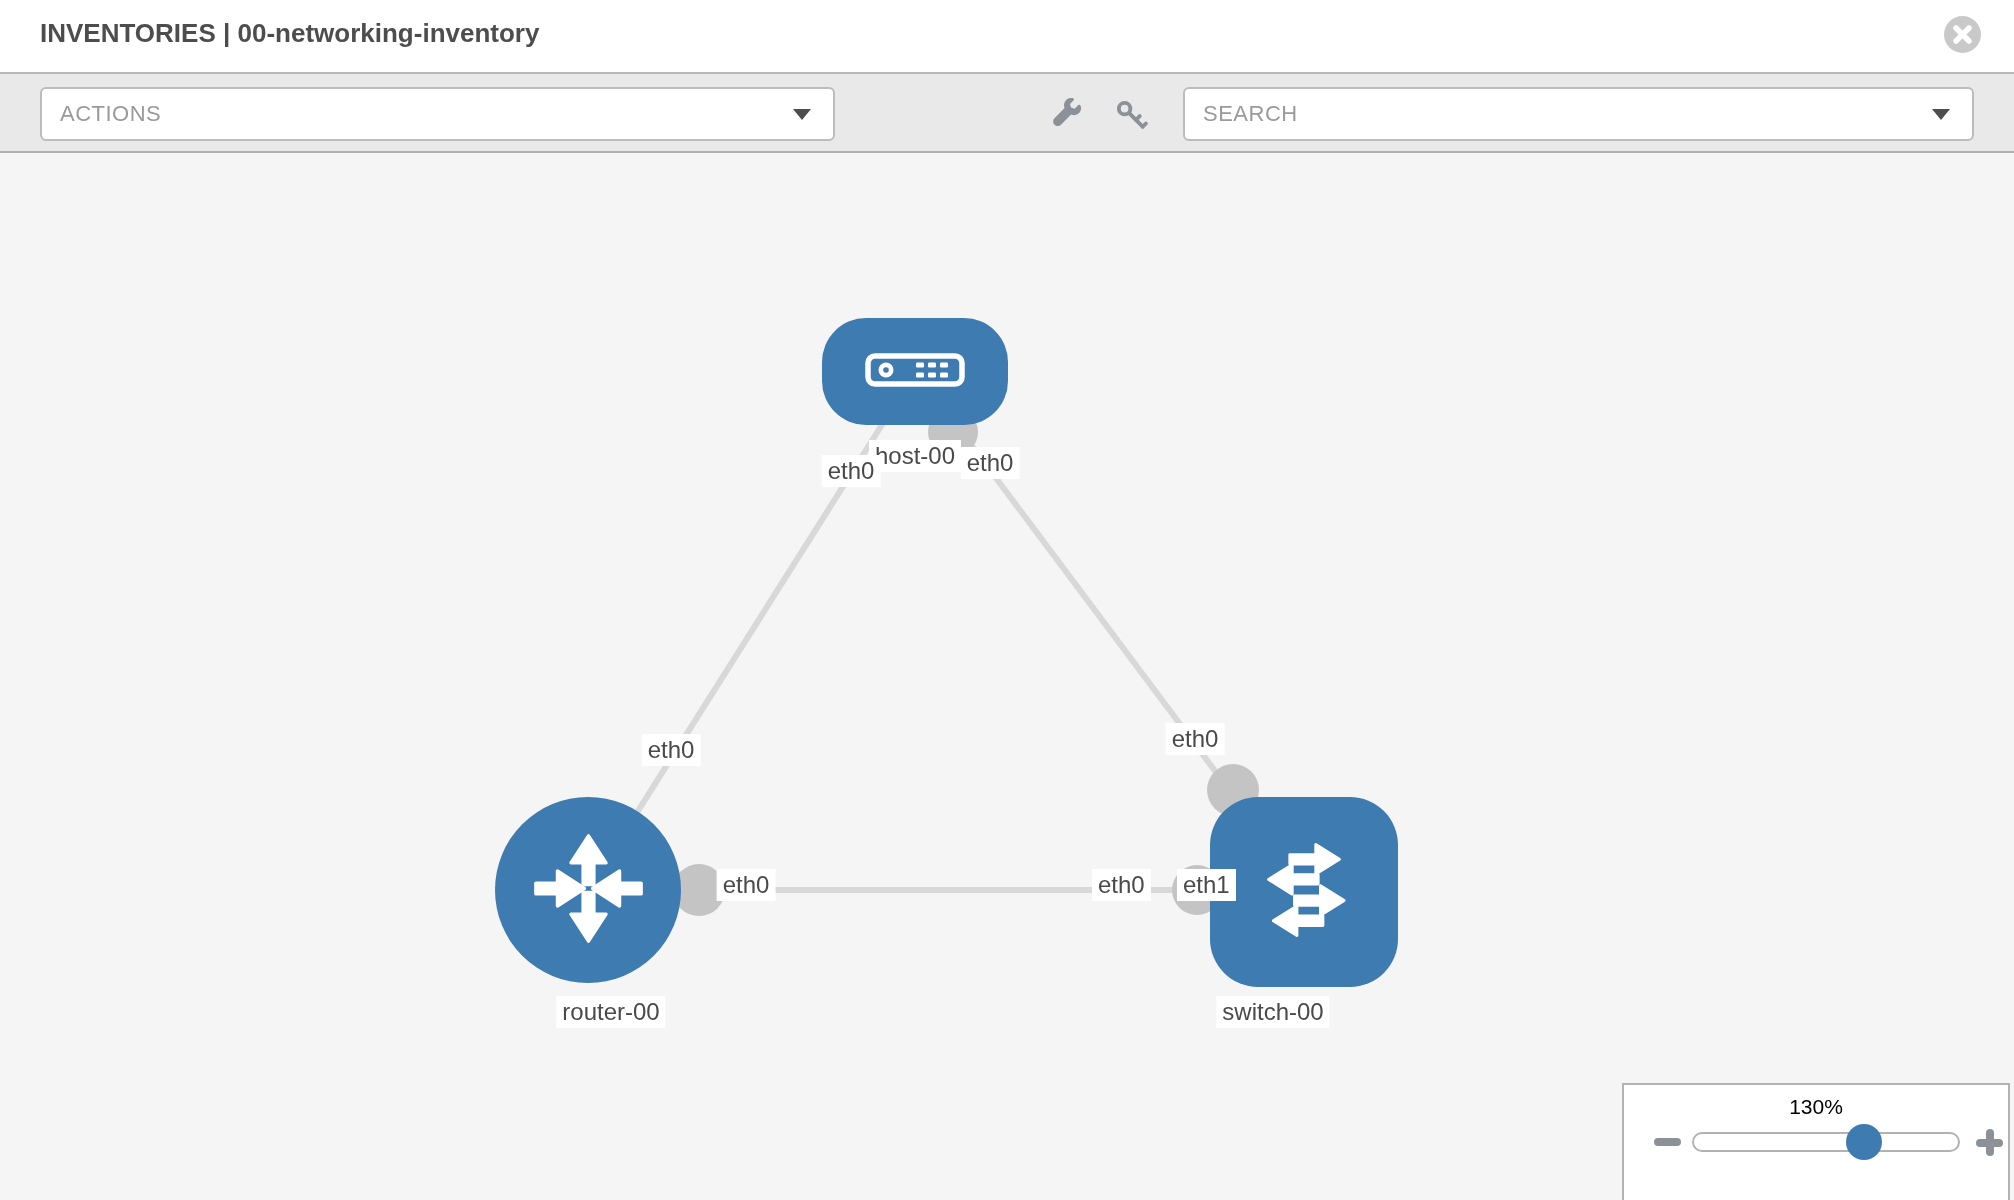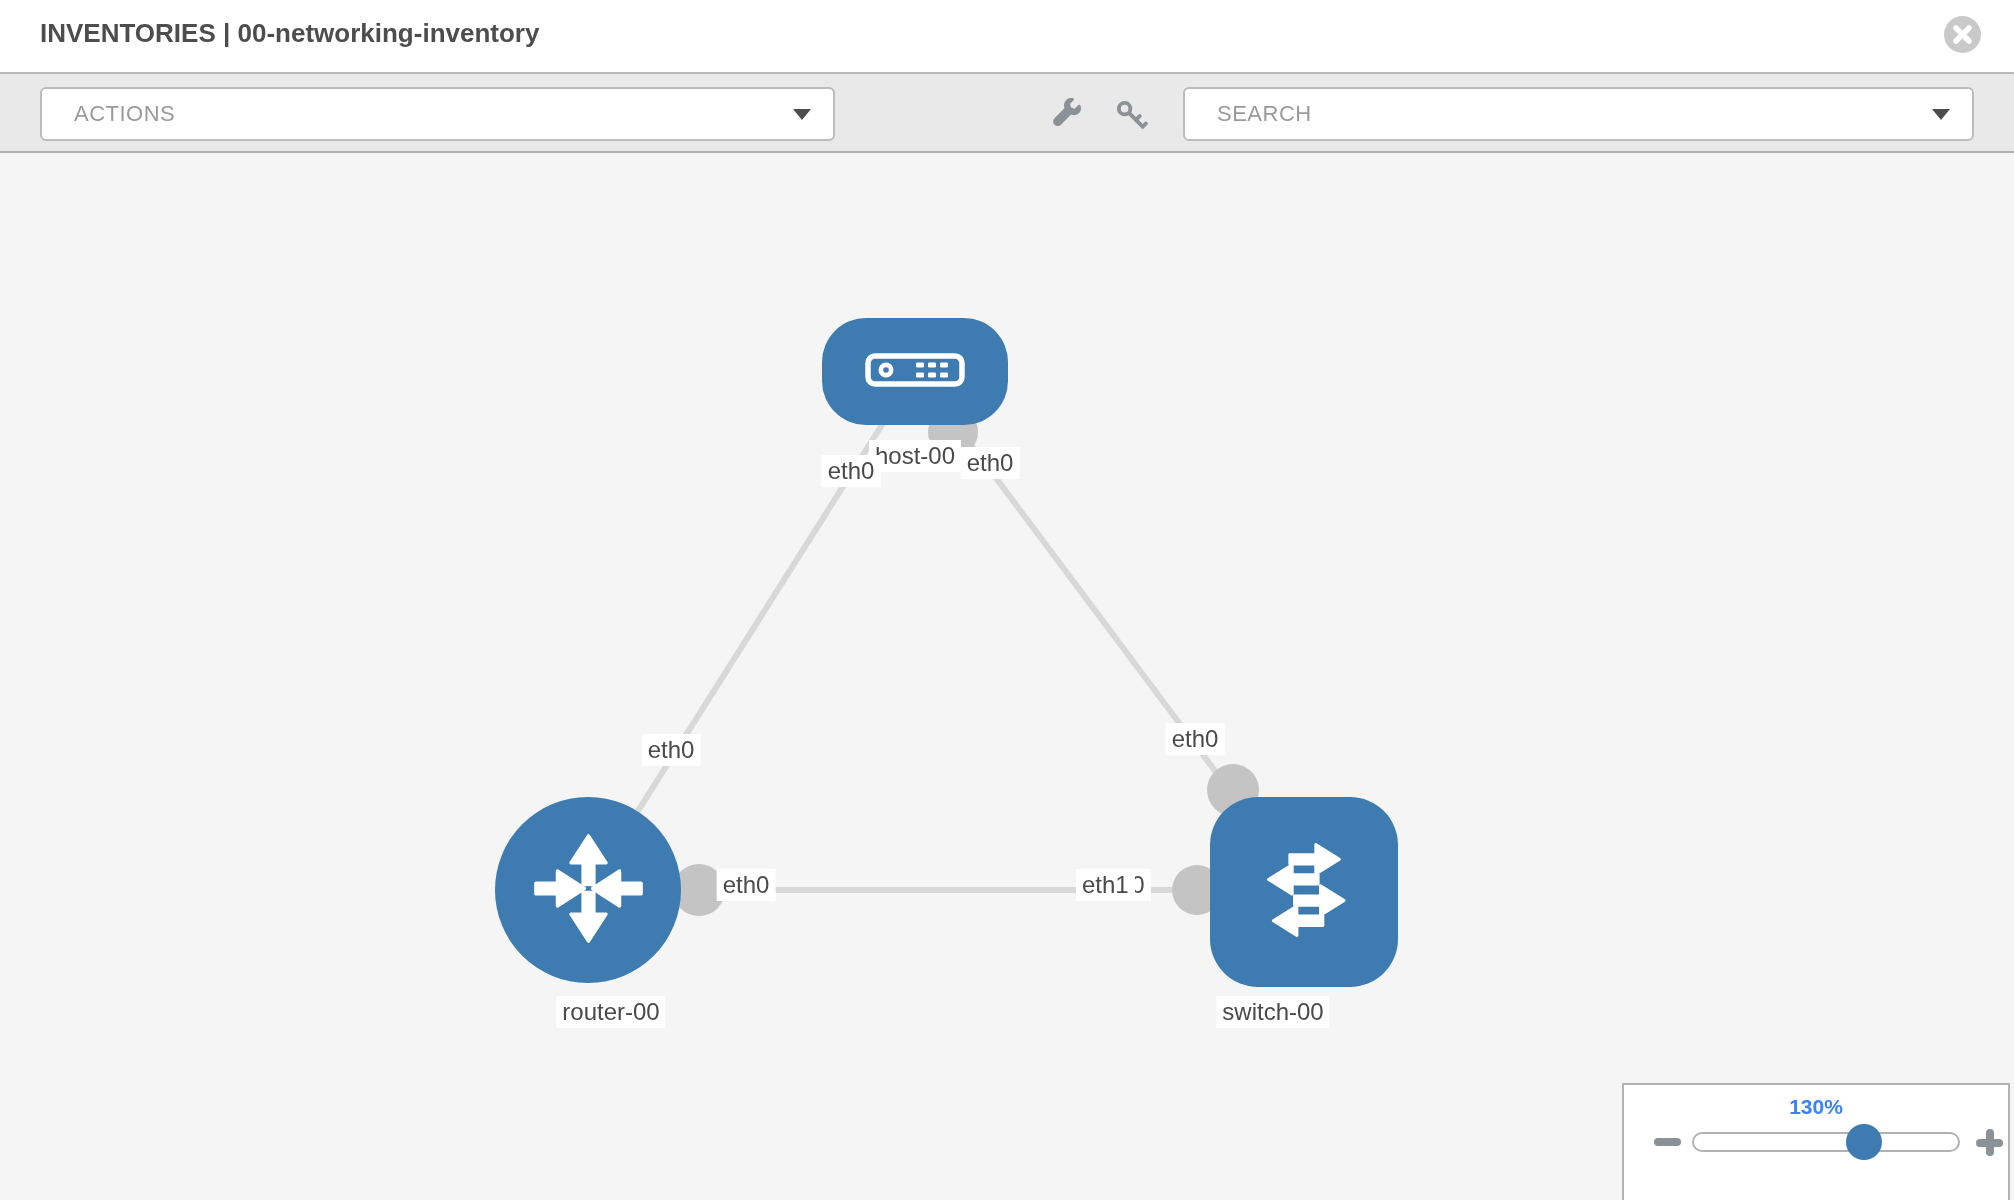--- a/index.html
+++ b/index.html
@@ -11,21 +11,21 @@
   .header { position:absolute; left:0; top:0; width:1914px; height:72px; background:#fff; }
   .page-title { position:absolute; left:40px; top:18px; font-size:26px; font-weight:700; color:#4d4d4d; }
   .close-btn { position:absolute; left:1944px; top:16px; width:37px; height:37px;
     border:none; background:transparent; cursor:pointer; padding:0; }
 
   
   .toolbar { position:absolute; left:0; top:72px; width:2014px; height:81px; background:#e9e9e9;
     border-top:2px solid #b9b9b9; border-bottom:2px solid #b0b0b0; }
   .select { position:absolute; top:13px; height:54px; background:#fff; border:2px solid #bcbcbc;
     border-radius:6px; display:flex; align-items:center; cursor:pointer; }
-  .select .sel-label { margin-left:32px; font-size:22px; color:#9a9a9a; letter-spacing:0.5px; }
+  .select .sel-label { margin-left:18px; font-size:22px; color:#9a9a9a; letter-spacing:0.5px; }
   .caret { position:absolute; right:22px; top:50%; margin-top:-5px; width:0; height:0;
     border-left:9px solid transparent; border-right:9px solid transparent; border-top:11px solid #4d4d4d; }
   .actions-select { left:40px; width:795px; }
   .search-select  { left:1183px; width:791px; }
   .tool-btn { position:absolute; top:24px; width:36px; height:36px; border:none; background:transparent;
     cursor:pointer; padding:0; }
   .wrench-btn { left:1050px; }
   .key-btn    { left:1113px; }
 
   
@@ -41,21 +41,21 @@
   .chip { position:absolute; background:#fff; color:#4a4a4a; white-space:nowrap; z-index:5;
     padding:2px 6px; transform:translate(-50%,-50%); }
   .node-label { font-size:24px; }
   .iface-label { font-size:24px;text-align:right; }
   .chip.left-anchor { transform:translate(0,-50%); }
 
   
   .zoom-panel { position:absolute; left:1622px; top:930px; width:388px; height:130px;
     background:#fff; border:2px solid #b2b2b2; z-index:10; }
   .zoom-level { position:absolute; left:0; top:10px; width:100%; text-align:center;
-    font-size:21px; color:#3b82f6;font-weight:bold; }
+    font-size:21px; color:#000000; }
   .zoom-minus { position:absolute; left:30px; top:53px; width:27px; height:8px;
     background:#8b9197; border:none; border-radius:4px; cursor:pointer; }
   .zoom-track { position:absolute; left:68px; top:47px; width:268px; height:20px;
     background:#fff; border:2px solid #b2b2b2; border-radius:10px; cursor:pointer; }
   .zoom-handle { position:absolute; left:222px; top:39px; width:36px; height:36px;
     border-radius:50%; background:#3d7bb0; border:none; cursor:pointer; }
   .zoom-plus { position:absolute; left:352px; top:44px; width:27px; height:27px;
     background:transparent; border:none; cursor:pointer; padding:0; }
   .zoom-plus .h { position:absolute; left:0; top:10px; width:27px; height:8px; background:#8b9197; border-radius:4px; }
   .zoom-plus .v { position:absolute; left:10px; top:0; width:8px; height:27px; background:#8b9197; border-radius:4px; }
@@ -166,21 +166,21 @@
 
     <div class="chip node-label" style="left:915px; top:303px;">host-00</div>
     <div class="chip node-label" style="left:589px; top:859px;margin-left:22px;">router-00</div>
     <div class="chip node-label" style="left:1273px; top:859px;">switch-00</div>
 
     <div class="chip iface-label" style="left:851px; top:318px;">eth0</div>
     <div class="chip iface-label" style="left:990px; top:310px;">eth0</div>
     <div class="chip iface-label" style="left:671px; top:597px;">eth0</div>
     <div class="chip iface-label" style="left:746px; top:732px;">eth0</div>
     <div class="chip iface-label left-anchor" style="left:1092px; top:732px;">eth0</div>
-    <div class="chip iface-label left-anchor" style="left:1076px; top:732px;">eth1</div>
+    <div class="chip iface-label left-anchor" style="left:1177px; top:732px;">eth1</div>
     <div class="chip iface-label" style="left:1195px; top:586px;">eth0</div>
 
     <div class="zoom-panel">
       <div class="zoom-level">130%</div>
       <button class="zoom-minus"></button>
       <div class="zoom-track"></div>
       <button class="zoom-handle"></button>
       <button class="zoom-plus">
         <span class="h"></span>
         <span class="v"></span>

